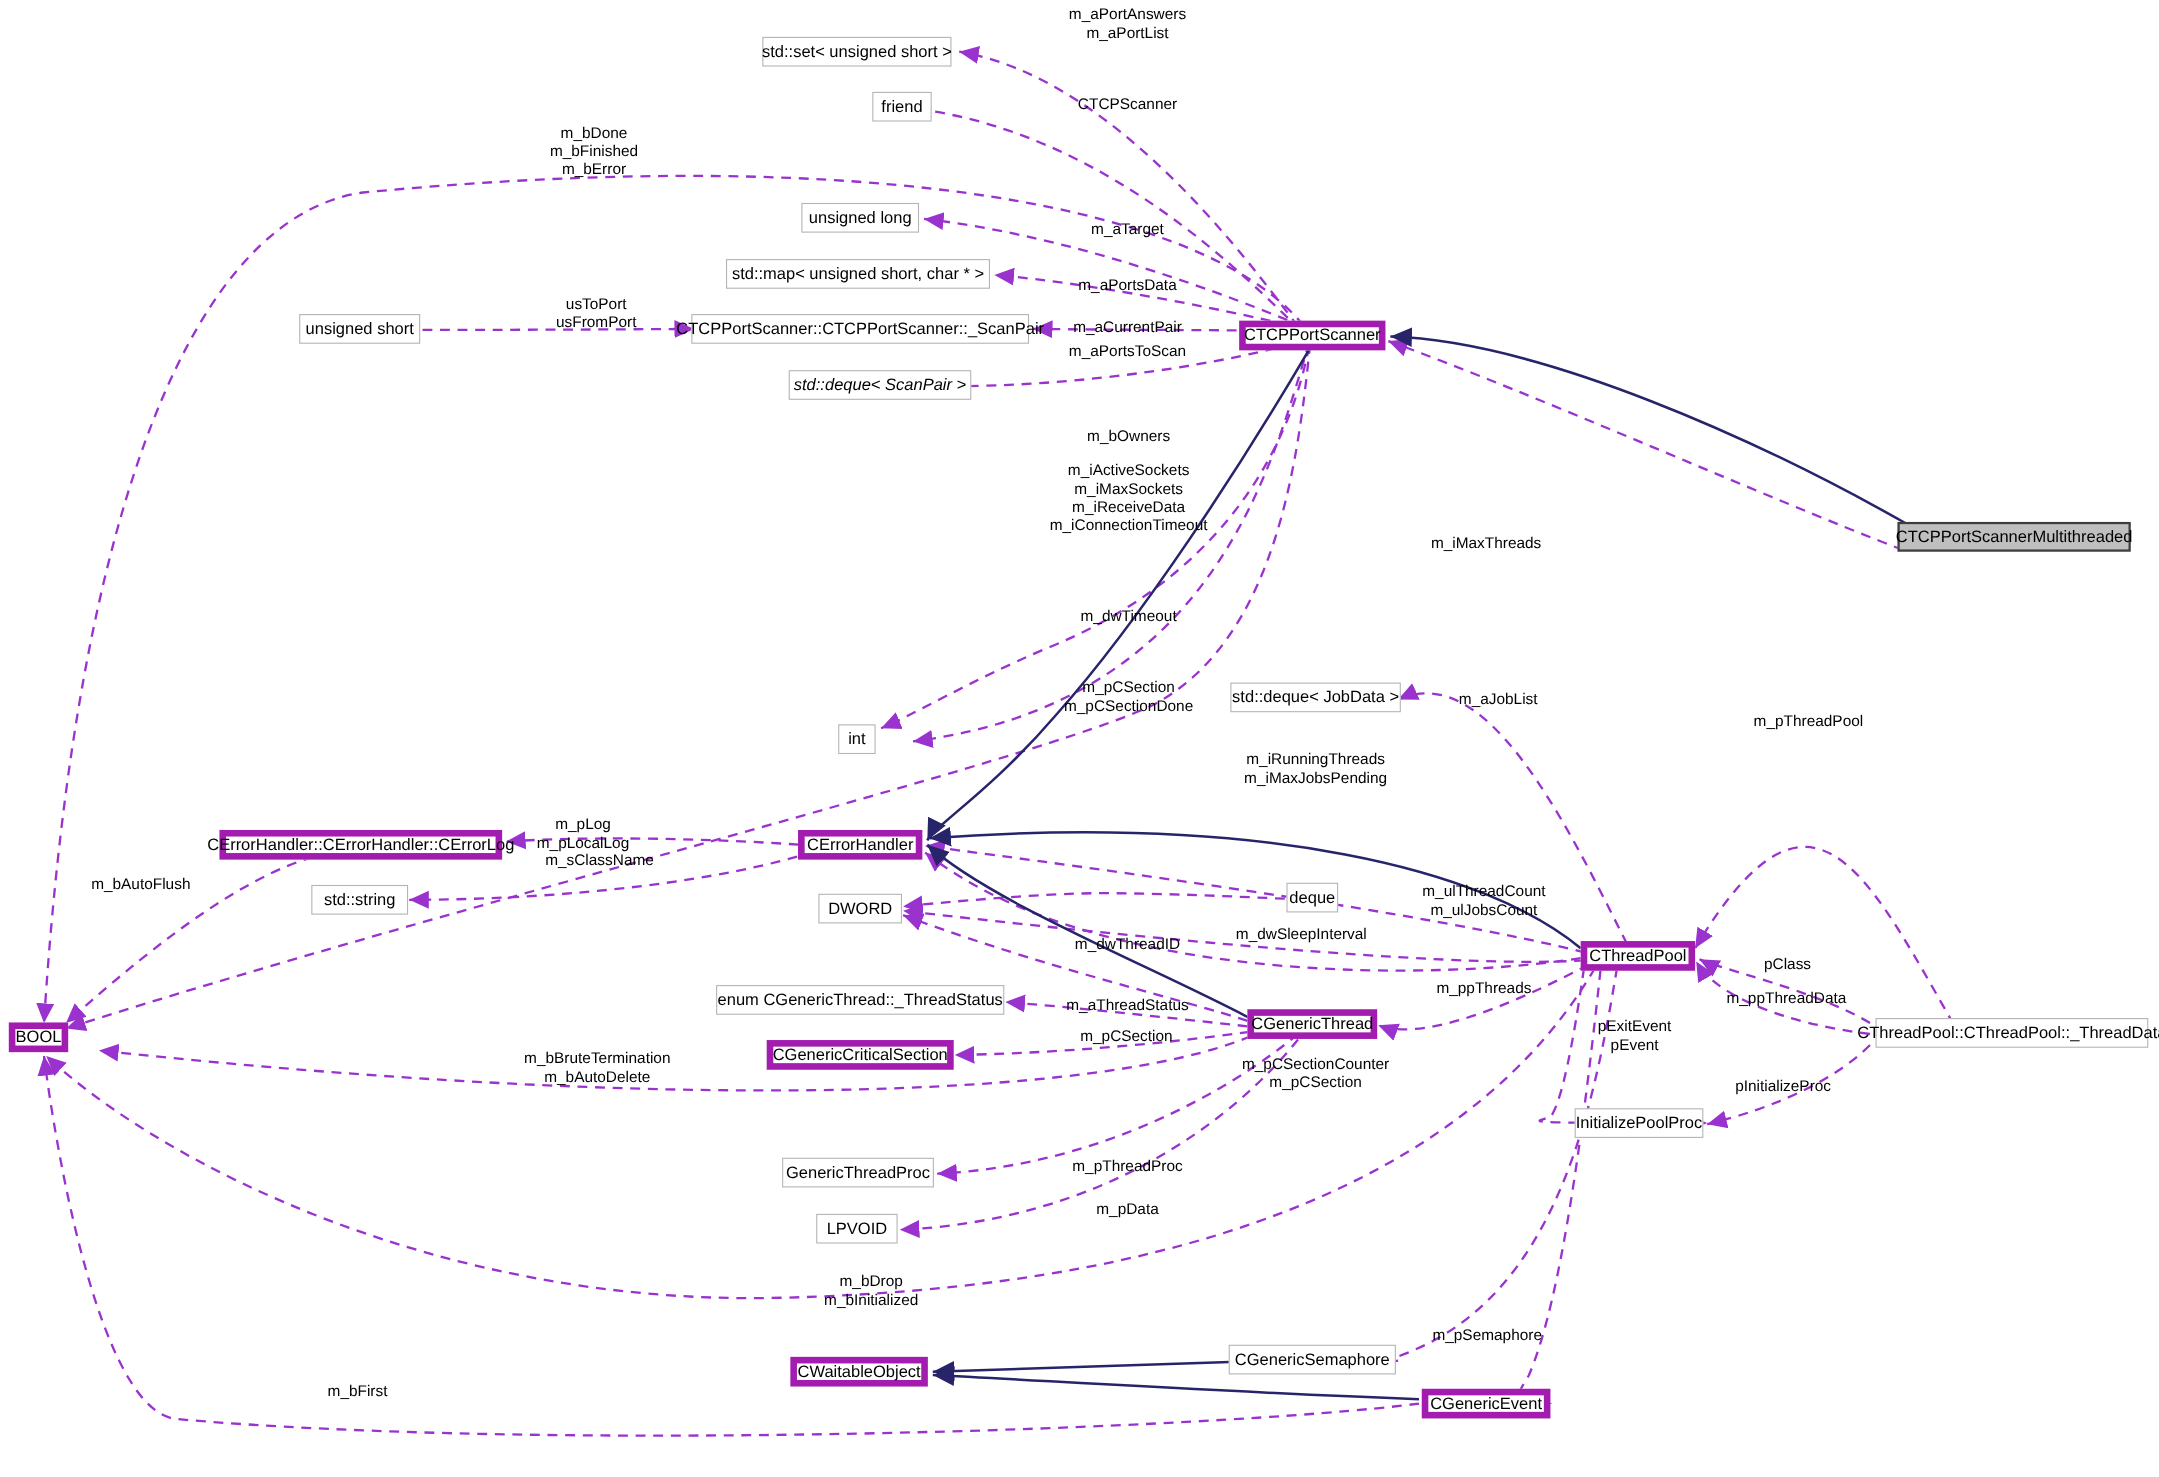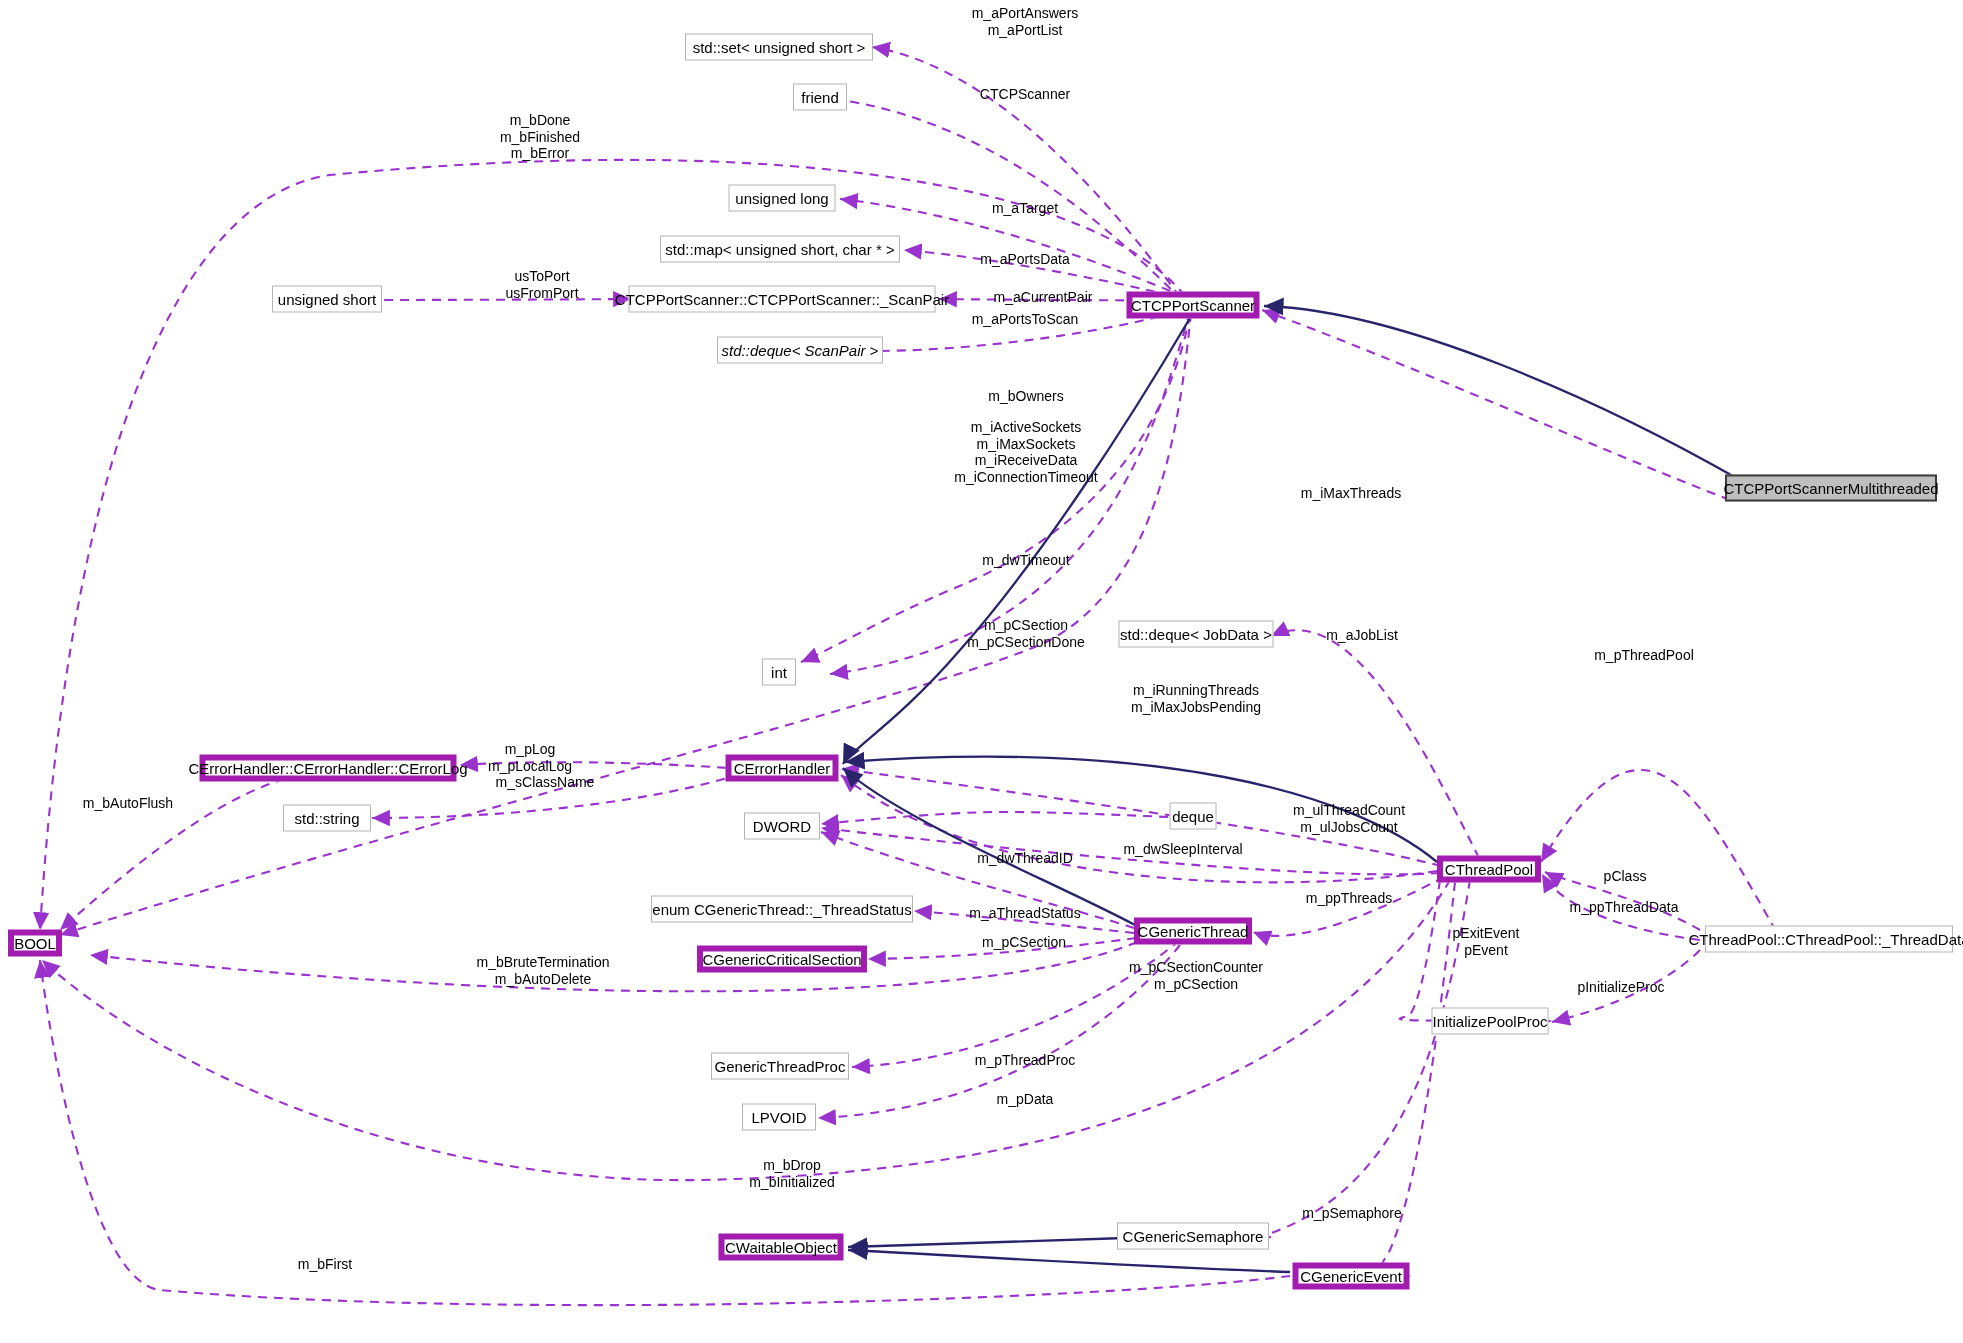--- a/index.html
+++ b/index.html
@@ -71,21 +71,21 @@
     <g fill="none" stroke="#27246a" stroke-width="2.3" marker-end="url(#ah-i)">
       <path d="M1740,480 C1600,400 1400,310 1264,306"></path>
       <path d="M1190,318 C1130,420 1040,560 960,650 C900,720 850,750 843,764"></path>
       <path d="M1437,862 C1350,790 1150,740 845,762"></path>
       <path d="M1135,925 C1050,880 900,820 843,768"></path>
       <path d="M1125,1238 C1000,1242 900,1245 848,1247"></path>
       <path d="M1290,1272 C1100,1265 950,1255 848,1250"></path>
     </g>
   </svg>
 
-<div class="node thin" style="left: 779px; top: 47px; width: 188px;">std::set&lt; unsigned short &gt;</div>
+<div class="node thin" style="left: 779px; top: 47px; width: 172px;">std::set&lt; unsigned short &gt;</div>
     <div class="node thin" style="left: 820px; top: 97px; width: 54px;">friend</div>
     <div class="node thin" style="left: 782px; top: 198px; width: 107px;">unsigned long</div>
     <div class="node thin" style="left: 780px; top: 249px; width: 240px;">std::map&lt; unsigned short, char * &gt;</div>
     <div class="node thin" style="left: 327px; top: 299px; width: 110px;">unsigned short</div>
     <div class="node thin" style="left: 782px; top: 299px; width: 307px;">CTCPPortScanner::CTCPPortScanner::_ScanPair</div>
     <div class="node thin" style="left: 800px; top: 350px; width: 166px; font-style: italic;">std::deque&lt; ScanPair &gt;</div>
     <div class="node bold" style="left: 1193px; top: 305px; width: 133px;">CTCPPortScanner</div>
     <div class="node hl" style="left: 1831px; top: 488px; width: 212px;">CTCPPortScannerMultithreaded</div>
     <div class="node thin" style="left: 779px; top: 672px; width: 34px;">int</div>
     <div class="node thin" style="left: 1196px; top: 634px; width: 155px;">std::deque&lt; JobData &gt;</div>
@@ -109,21 +109,21 @@
     <div class="edgelabel" style="left: 1025px; top: 21px;">m_aPortAnswers
 m_aPortList</div>
     <div class="edgelabel" style="left: 1025px; top: 94px;">CTCPScanner</div>
     <div class="edgelabel" style="left: 540px; top: 137px;">m_bDone
 m_bFinished
 m_bError</div>
     <div class="edgelabel" style="left: 1025px; top: 208px;">m_aTarget</div>
     <div class="edgelabel" style="left: 1025px; top: 259px;">m_aPortsData</div>
     <div class="edgelabel" style="left: 542px; top: 284px;">usToPort
 usFromPort</div>
-    <div class="edgelabel" style="left: 1025px; top: 297px; padding-left: 36px;">m_aCurrentPair</div>
+    <div class="edgelabel" style="left: 1025px; top: 297px;">m_aCurrentPair</div>
     <div class="edgelabel" style="left: 1025px; top: 319px;">m_aPortsToScan</div>
     <div class="edgelabel" style="left: 1026px; top: 396px;">m_bOwners</div>
     <div class="edgelabel" style="left: 1026px; top: 452px;">m_iActiveSockets
 m_iMaxSockets
 m_iReceiveData
 m_iConnectionTimeout</div>
     <div class="edgelabel" style="left: 1351px; top: 493px;">m_iMaxThreads</div>
     <div class="edgelabel" style="left: 1026px; top: 560px;">m_dwTimeout</div>
     <div class="edgelabel" style="left: 1026px; top: 633px;">m_pCSection
 m_pCSectionDone</div>

